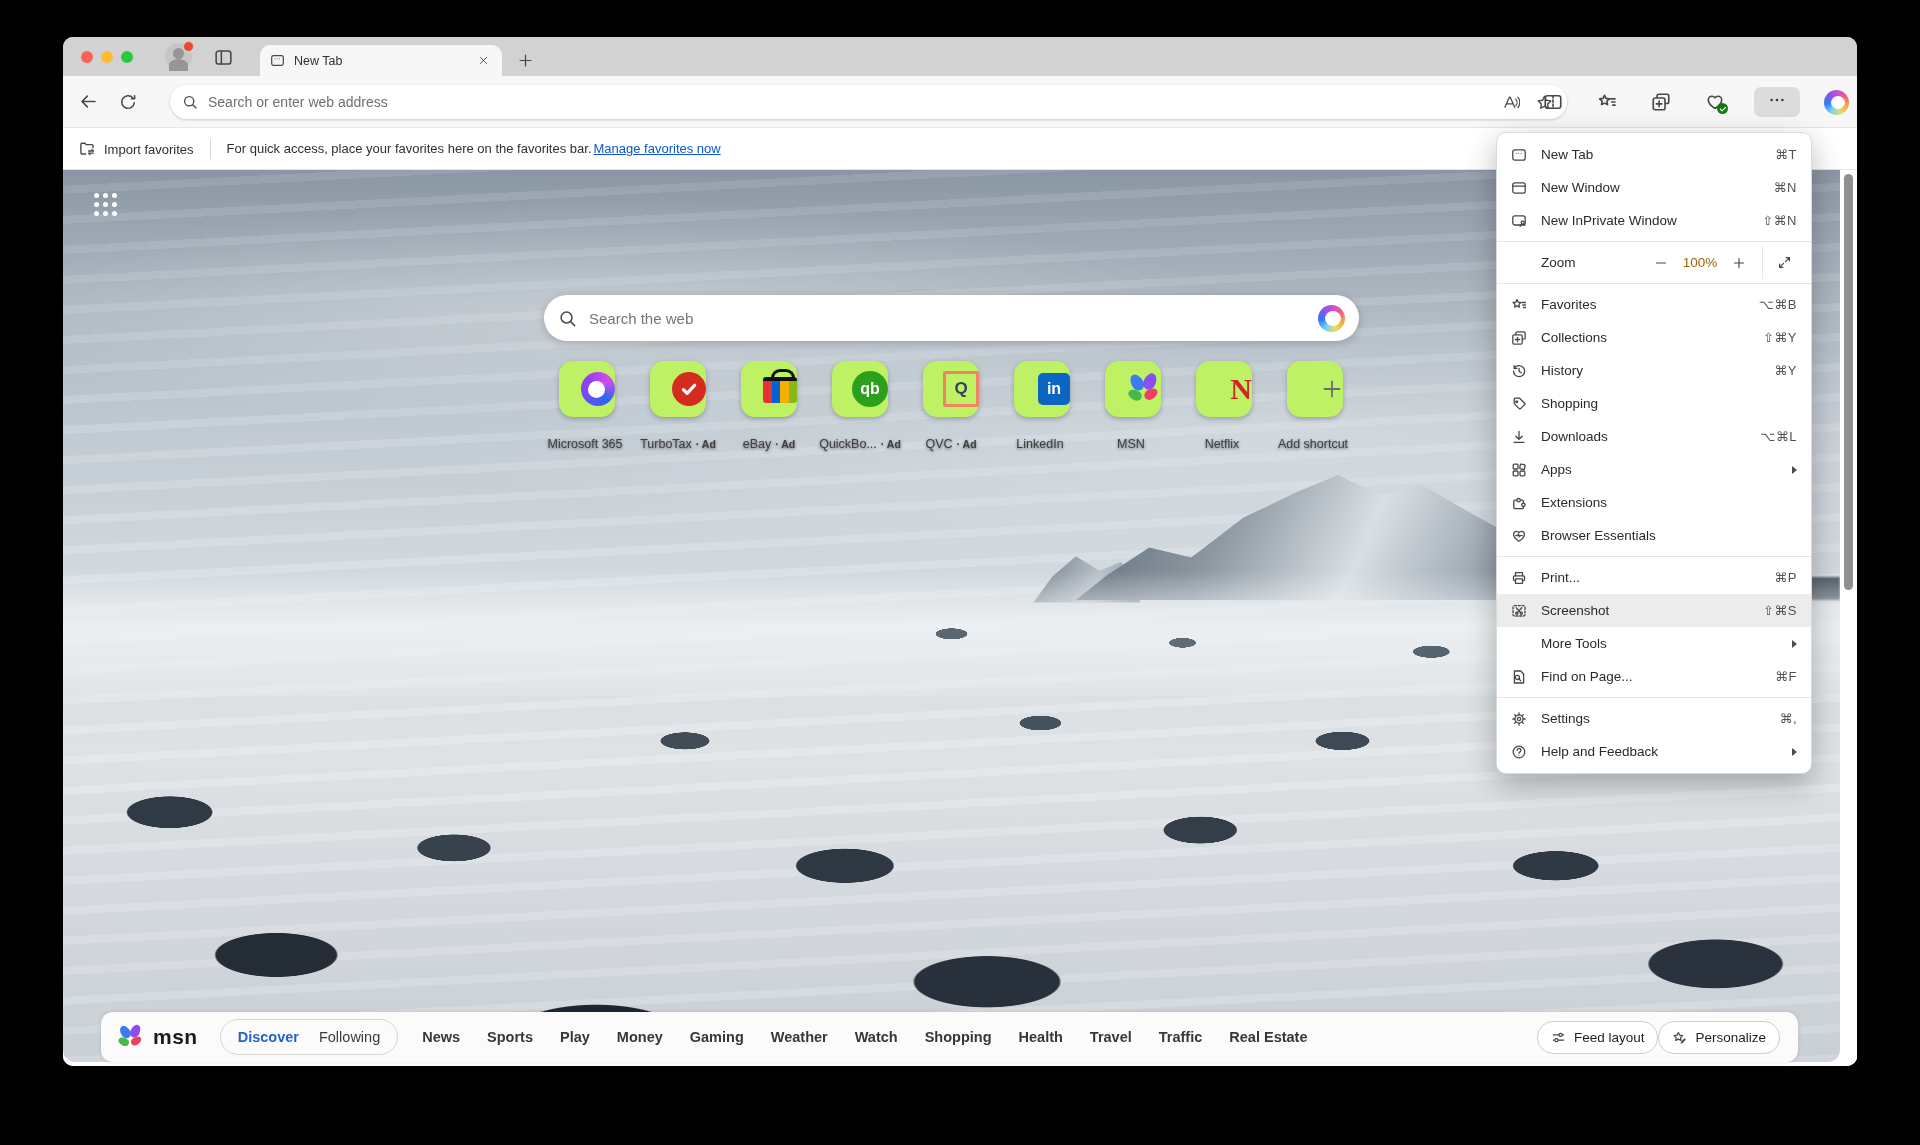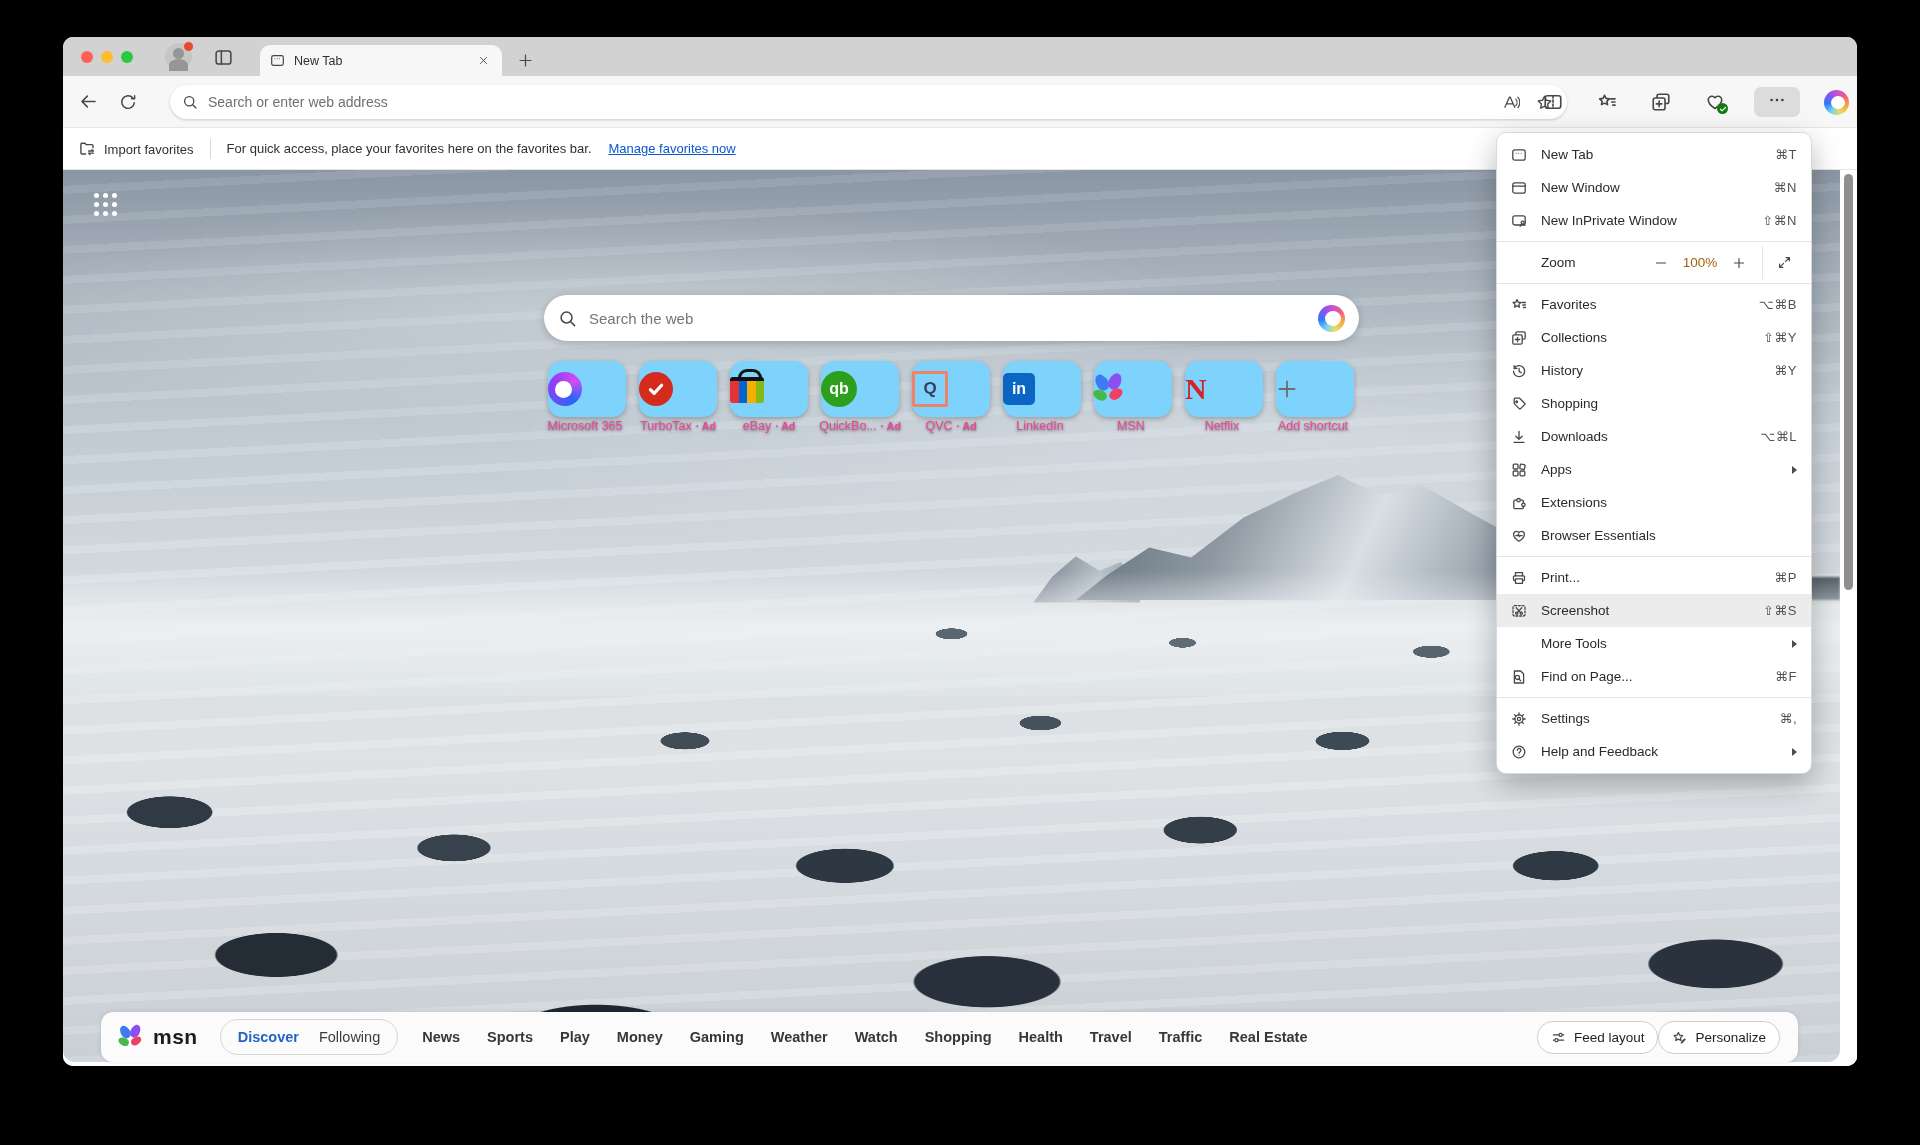--- a/index.html
+++ b/index.html
@@ -33,21 +33,21 @@
   .tb-btn{width:30px;height:30px;display:flex;align-items:center;justify-content:center;border-radius:6px;position:relative;}
   .tb-btn.active{background:#dcdcdc;width:46px;border-radius:7px;}
   .badge{position:absolute;right:2px;bottom:3px;width:11px;height:11px;border-radius:50%;background:#107c10;display:flex;align-items:center;justify-content:center;}
   .copilot{width:25px;height:25px;border-radius:50%;background:conic-gradient(from 210deg,#79d2f4,#2f7cf6,#8256f0,#c94fd0,#ef5e86,#f7a838,#e4de62,#79d2f4);position:relative;}
   .copilot::after{content:"";position:absolute;left:7px;top:6px;right:4px;bottom:6px;background:#fff;border-radius:50%;}
 
   
   .favbar{height:42px;background:#fff;border-bottom:1px solid #e4e4e4;display:flex;align-items:center;padding-left:16px;box-sizing:border-box;font-size:13px;color:#303030;}
   .favbar .imp{display:flex;align-items:flex-end;gap:8px;}
   .fb-sep{width:1px;height:20px;background:#d9d9d9;margin:0 16px;}
-  .fb-link{color:#0b57d0;text-decoration:underline;margin-left:17px;cursor:pointer;}
+  .fb-link{color:#0b57d0;text-decoration:underline;margin-left:2px;cursor:pointer;}
 
   
   .content{position:relative;height:896px;background:#fff;}
   .photo{position:absolute;left:0;top:0;width:1777px;height:892px;border-radius:0 0 12px 12px;overflow:hidden;background:linear-gradient(180deg,#8e99a7 0%,#aeb9c3 14%,#c6cfd7 30%,#d5dce1 44%,#dde2e6 52%,#e2e6e9 66%,#d6dbe0 84%,#cdd3d8 100%);}
   .clouds{position:absolute;inset:0;background:
     radial-gradient(ellipse 900px 160px at 30% 16%,rgba(255,255,255,.35),transparent 70%),
     radial-gradient(ellipse 1200px 200px at 70% 30%,rgba(255,255,255,.3),transparent 70%),
     repeating-linear-gradient(-3deg,rgba(255,255,255,.10) 0 8px,rgba(0,0,0,0.02) 8px 30px);
     opacity:.8;}
   .mountain{position:absolute;left:57%;top:34.2%;width:29.5%;height:14%;background:linear-gradient(115deg,#5c6975 0%,#8d98a2 30%,#d9dfe4 55%,#aab4bd 72%,#616e7a 100%);clip-path:polygon(0 100%,6% 80%,14% 58%,22% 66%,32% 34%,42% 14%,50% 0,58% 16%,66% 8%,76% 32%,86% 55%,94% 74%,100% 86%,100% 100%);}
@@ -79,22 +79,22 @@
   .applauncher i{width:5px;height:5px;border-radius:50%;background:#fff;}
 
   .ntp-search{position:absolute;left:481px;top:125px;width:815px;height:46px;background:#fff;border-radius:23px;box-shadow:0 2px 8px rgba(0,0,0,.2);display:flex;align-items:center;padding:0 14px;box-sizing:border-box;}
   .ntp-search input{border:none;outline:none;flex:1;font-size:15px;color:#333;margin-left:10px;background:transparent;font-family:inherit;}
   .ntp-search input::placeholder{color:#757575;}
   .ntp-copilot{width:27px;height:27px;border-radius:50%;background:conic-gradient(from 210deg,#79d2f4,#2f7cf6,#8256f0,#c94fd0,#ef5e86,#f7a838,#e4de62,#79d2f4);position:relative;}
   .ntp-copilot::after{content:"";position:absolute;left:7px;top:6px;right:4px;bottom:6px;background:#fff;border-radius:50%;}
 
   .shortcuts{position:absolute;left:496px;top:191px;display:flex;gap:35px;}
   .sc{width:56px;display:flex;flex-direction:column;align-items:center;}
-  .sc-tile{width:78px;height:56px;background:#7dd3fc;border-radius:14px;box-shadow:0 2px 5px rgba(0,0,0,.25);display:flex;align-items:center;justify-content:flex-start;position:relative;}
-  .sc-label{margin-top:2px;font-size:12.5px;color:#ec4899;text-shadow:0 1px 3px rgba(0,0,0,.55);white-space:nowrap;display:flex;align-items:center;gap:4px;}
+  .sc-tile{width:56px;height:56px;background:#bef264;border-radius:14px;box-shadow:0 2px 5px rgba(0,0,0,.25);display:flex;align-items:center;justify-content:flex-end;position:relative;}
+  .sc-label{margin-top:20px;font-size:12.5px;color:#404040;text-shadow:0 1px 3px rgba(0,0,0,.55);white-space:nowrap;display:flex;align-items:center;gap:4px;}
   .sc-label .ad{font-size:10.5px;font-weight:700;}
   .m365{width:34px;height:34px;border-radius:50%;background:conic-gradient(from 140deg,#2b66f6,#6b4df5,#9b3df2,#d14df0,#2b66f6);position:relative;}
   .m365::after{content:"";position:absolute;left:7px;top:9px;width:17px;height:17px;background:#fff;border-radius:50%;}
   .tt{width:34px;height:34px;border-radius:50%;background:#d52b1e;display:flex;align-items:center;justify-content:center;}
   .ebay{position:relative;width:34px;height:30px;margin-top:6px;}
   .ebay .handle{position:absolute;left:8px;top:-8px;width:18px;height:14px;border:3.5px solid #111;border-bottom:none;border-radius:9px 9px 0 0;}
   .ebay .bag{position:absolute;left:0;top:0;width:34px;height:26px;border-radius:3px;overflow:hidden;display:flex;border-top:4px solid #111;box-sizing:border-box;}
   .ebay .bag i{flex:1;}
   .qb{width:36px;height:36px;border-radius:50%;background:#2ca01c;color:#fff;font-weight:700;font-size:16px;display:flex;align-items:center;justify-content:center;}
   .qvc{width:30px;height:30px;border:3px solid #ef8366;border-radius:2px;display:flex;align-items:center;justify-content:center;color:#3a3f5c;font-weight:700;font-size:17px;}

